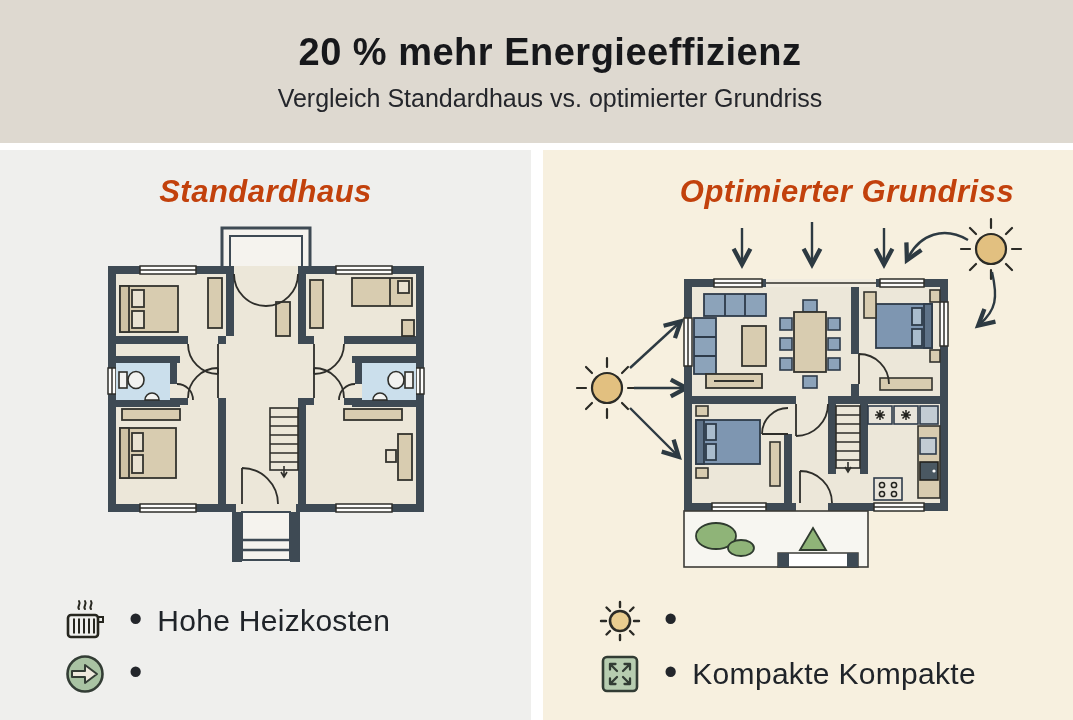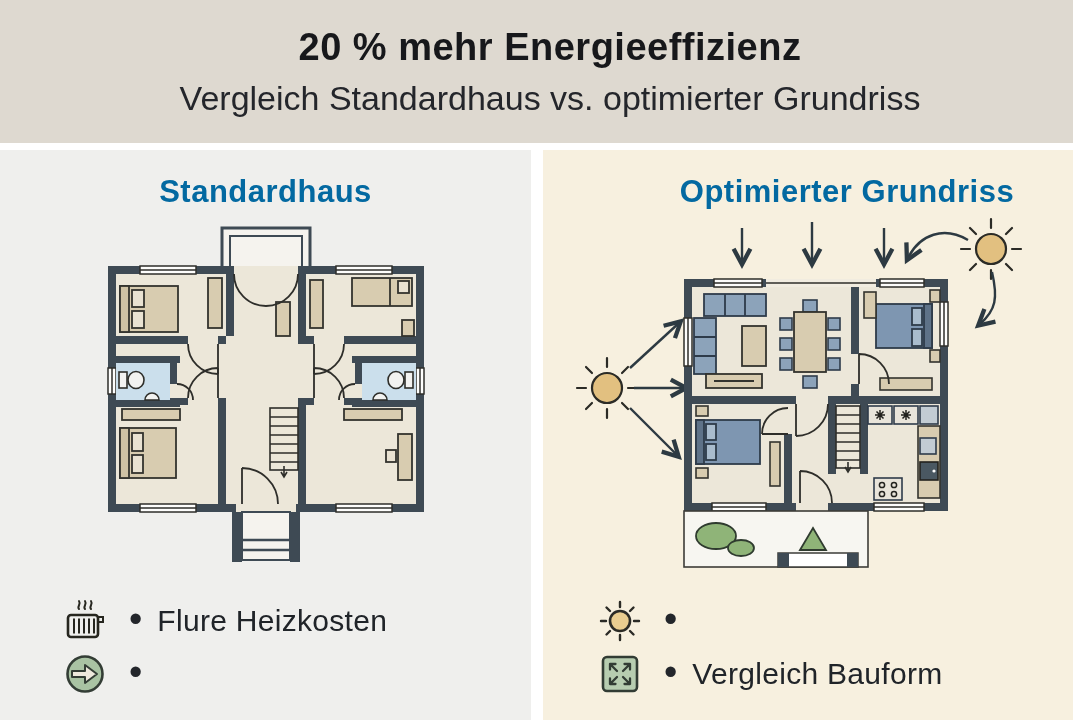--- a/index.html
+++ b/index.html
@@ -15,25 +15,25 @@
     color:var(--text,#1d2025);
   }
   .header{
     position:absolute;left:0;top:0;width:1073px;height:143px;
     background:var(--header-bg,#ded9d0);
     display:flex;flex-direction:column;align-items:center;justify-content:center;
     gap:10px;
     padding-left:27px;
   }
   .header h1{margin:0;font-size:38px;font-weight:700;letter-spacing:.5px;color:#17181b;}
-  .header .subtitle{font-size:34px;font-weight:400;color:#24262b;}
+  .header .subtitle{font-size:25px;font-weight:400;color:#24262b;}
   .panel{position:absolute;top:150px;height:570px;}
   .panel.left{left:0;width:531px;background:var(--left-panel-bg,#efefed);}
   .panel.right{left:543px;width:608px;background:var(--right-panel-bg,#f7f0df);}
-  .panel h2{margin:24px 0 0;text-align:center;font-size:31px;font-weight:700;letter-spacing:.5px;color:#0369a1;}
+  .panel h2{margin:24px 0 0;text-align:center;font-size:31px;font-weight:700;letter-spacing:.5px;color:#c2410c;font-style:italic;}
   .plan-left{display:block;margin:12px auto 0;}
   .plan-right{position:absolute;top:56px;left:1px;}
   .bullets{position:absolute;left:62px;bottom:24px;display:flex;flex-direction:column;gap:9px;}
   .panel.right .bullets{left:54px;}
   .bullet-row{display:flex;align-items:center;height:44px;}
   .bullet-row .icon{width:46px;display:flex;justify-content:center;align-items:center;}
   .bullet-row .dot{font-size:38px;line-height:1;margin:0 15px 4px 21px;color:#23262b;}
   .bullet-row .label{font-size:30px;color:#202429;letter-spacing:.3px;}
 </style>
 </head>
@@ -166,21 +166,21 @@
             <path d="M16,12 c-2.5,-2.5 2.5,-4.5 0,-8"></path>
             <path d="M22,12 c-2.5,-2.5 2.5,-4.5 0,-8"></path>
             <path d="M28,12 c-2.5,-2.5 2.5,-4.5 0,-8"></path>
           </g>
           <rect x="5" y="18" width="30" height="22" rx="3" fill="none" stroke="#26261f" stroke-width="2.6"></rect>
           <path d="M11,21.5 v15 M16,21.5 v15 M21,21.5 v15 M26,21.5 v15 M31,21.5 v15" stroke="#26261f" stroke-width="2" fill="none"></path>
           <rect x="35" y="20" width="5" height="5" fill="none" stroke="#26261f" stroke-width="2"></rect>
         </svg>
       </span>
       <span class="dot">•</span>
-      <span class="label">Flure Heizkosten</span>
+      <span class="label">Hohe Heizkosten</span>
     </div>
     <div class="bullet-row">
       <span class="icon">
         <svg width="42" height="42" viewBox="0 0 42 42">
           <circle cx="21" cy="21" r="17.5" fill="#a9c3a3" stroke="#333d35" stroke-width="2.6"></circle>
           <path d="M8,18 h13 v-6 l12,9 l-12,9 v-6 h-13 z" fill="#eee9dd" stroke="#333d35" stroke-width="2" stroke-linejoin="round"></path>
         </svg>
       </span>
       <span class="dot">•</span>
     </div>
@@ -381,16 +381,16 @@
           <rect x="4" y="4" width="34" height="34" rx="4" fill="#b7cdb0" stroke="#323c34" stroke-width="2.6"></rect>
           <g stroke="#323c34" stroke-width="2.3" fill="none" stroke-linecap="round" stroke-linejoin="round">
             <path d="M18,18 L11,11 M11,16.5 L11,11 L16.5,11"></path>
             <path d="M24,18 L31,11 M25.5,11 L31,11 L31,16.5"></path>
             <path d="M18,24 L11,31 M11,25.5 L11,31 L16.5,31"></path>
             <path d="M24,24 L31,31 M25.5,31 L31,31 L31,25.5"></path>
           </g>
         </svg>
       </span>
       <span class="dot">•</span>
-      <span class="label">Vergleich Bauform</span>
+      <span class="label">Kompakte Kompakte</span>
     </div>
   </div>
 </div>
 
 </body></html>

